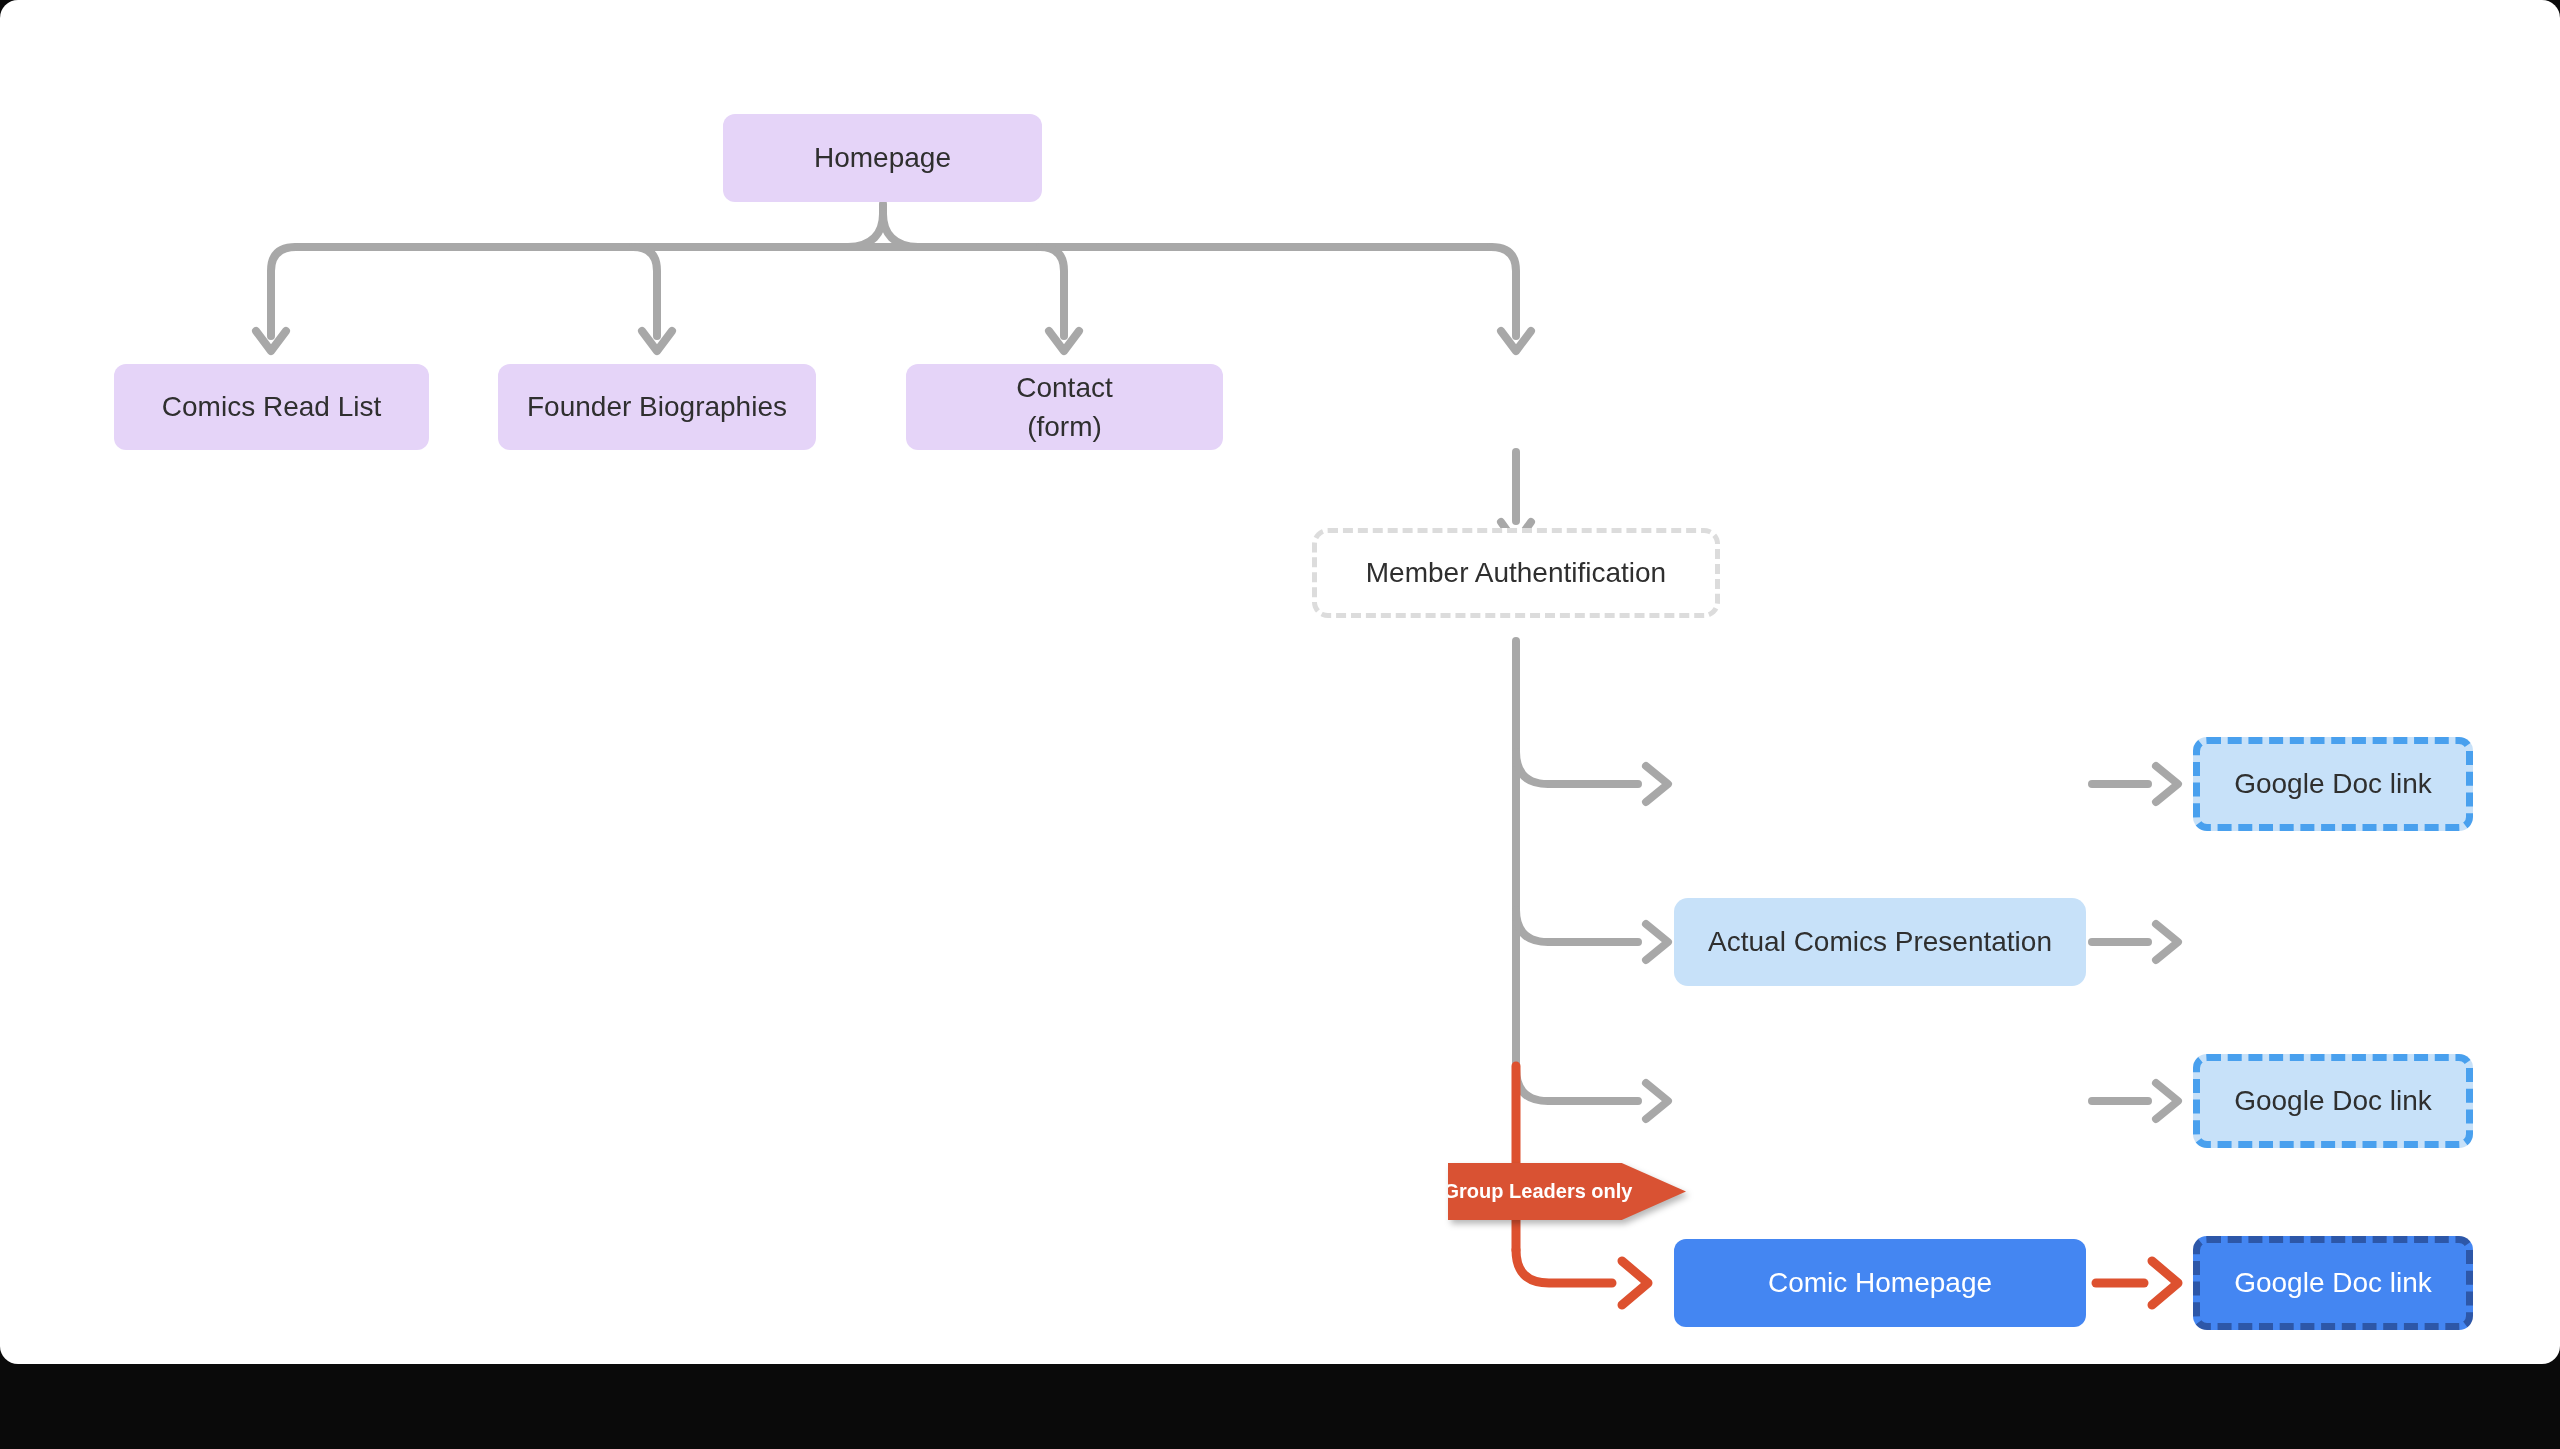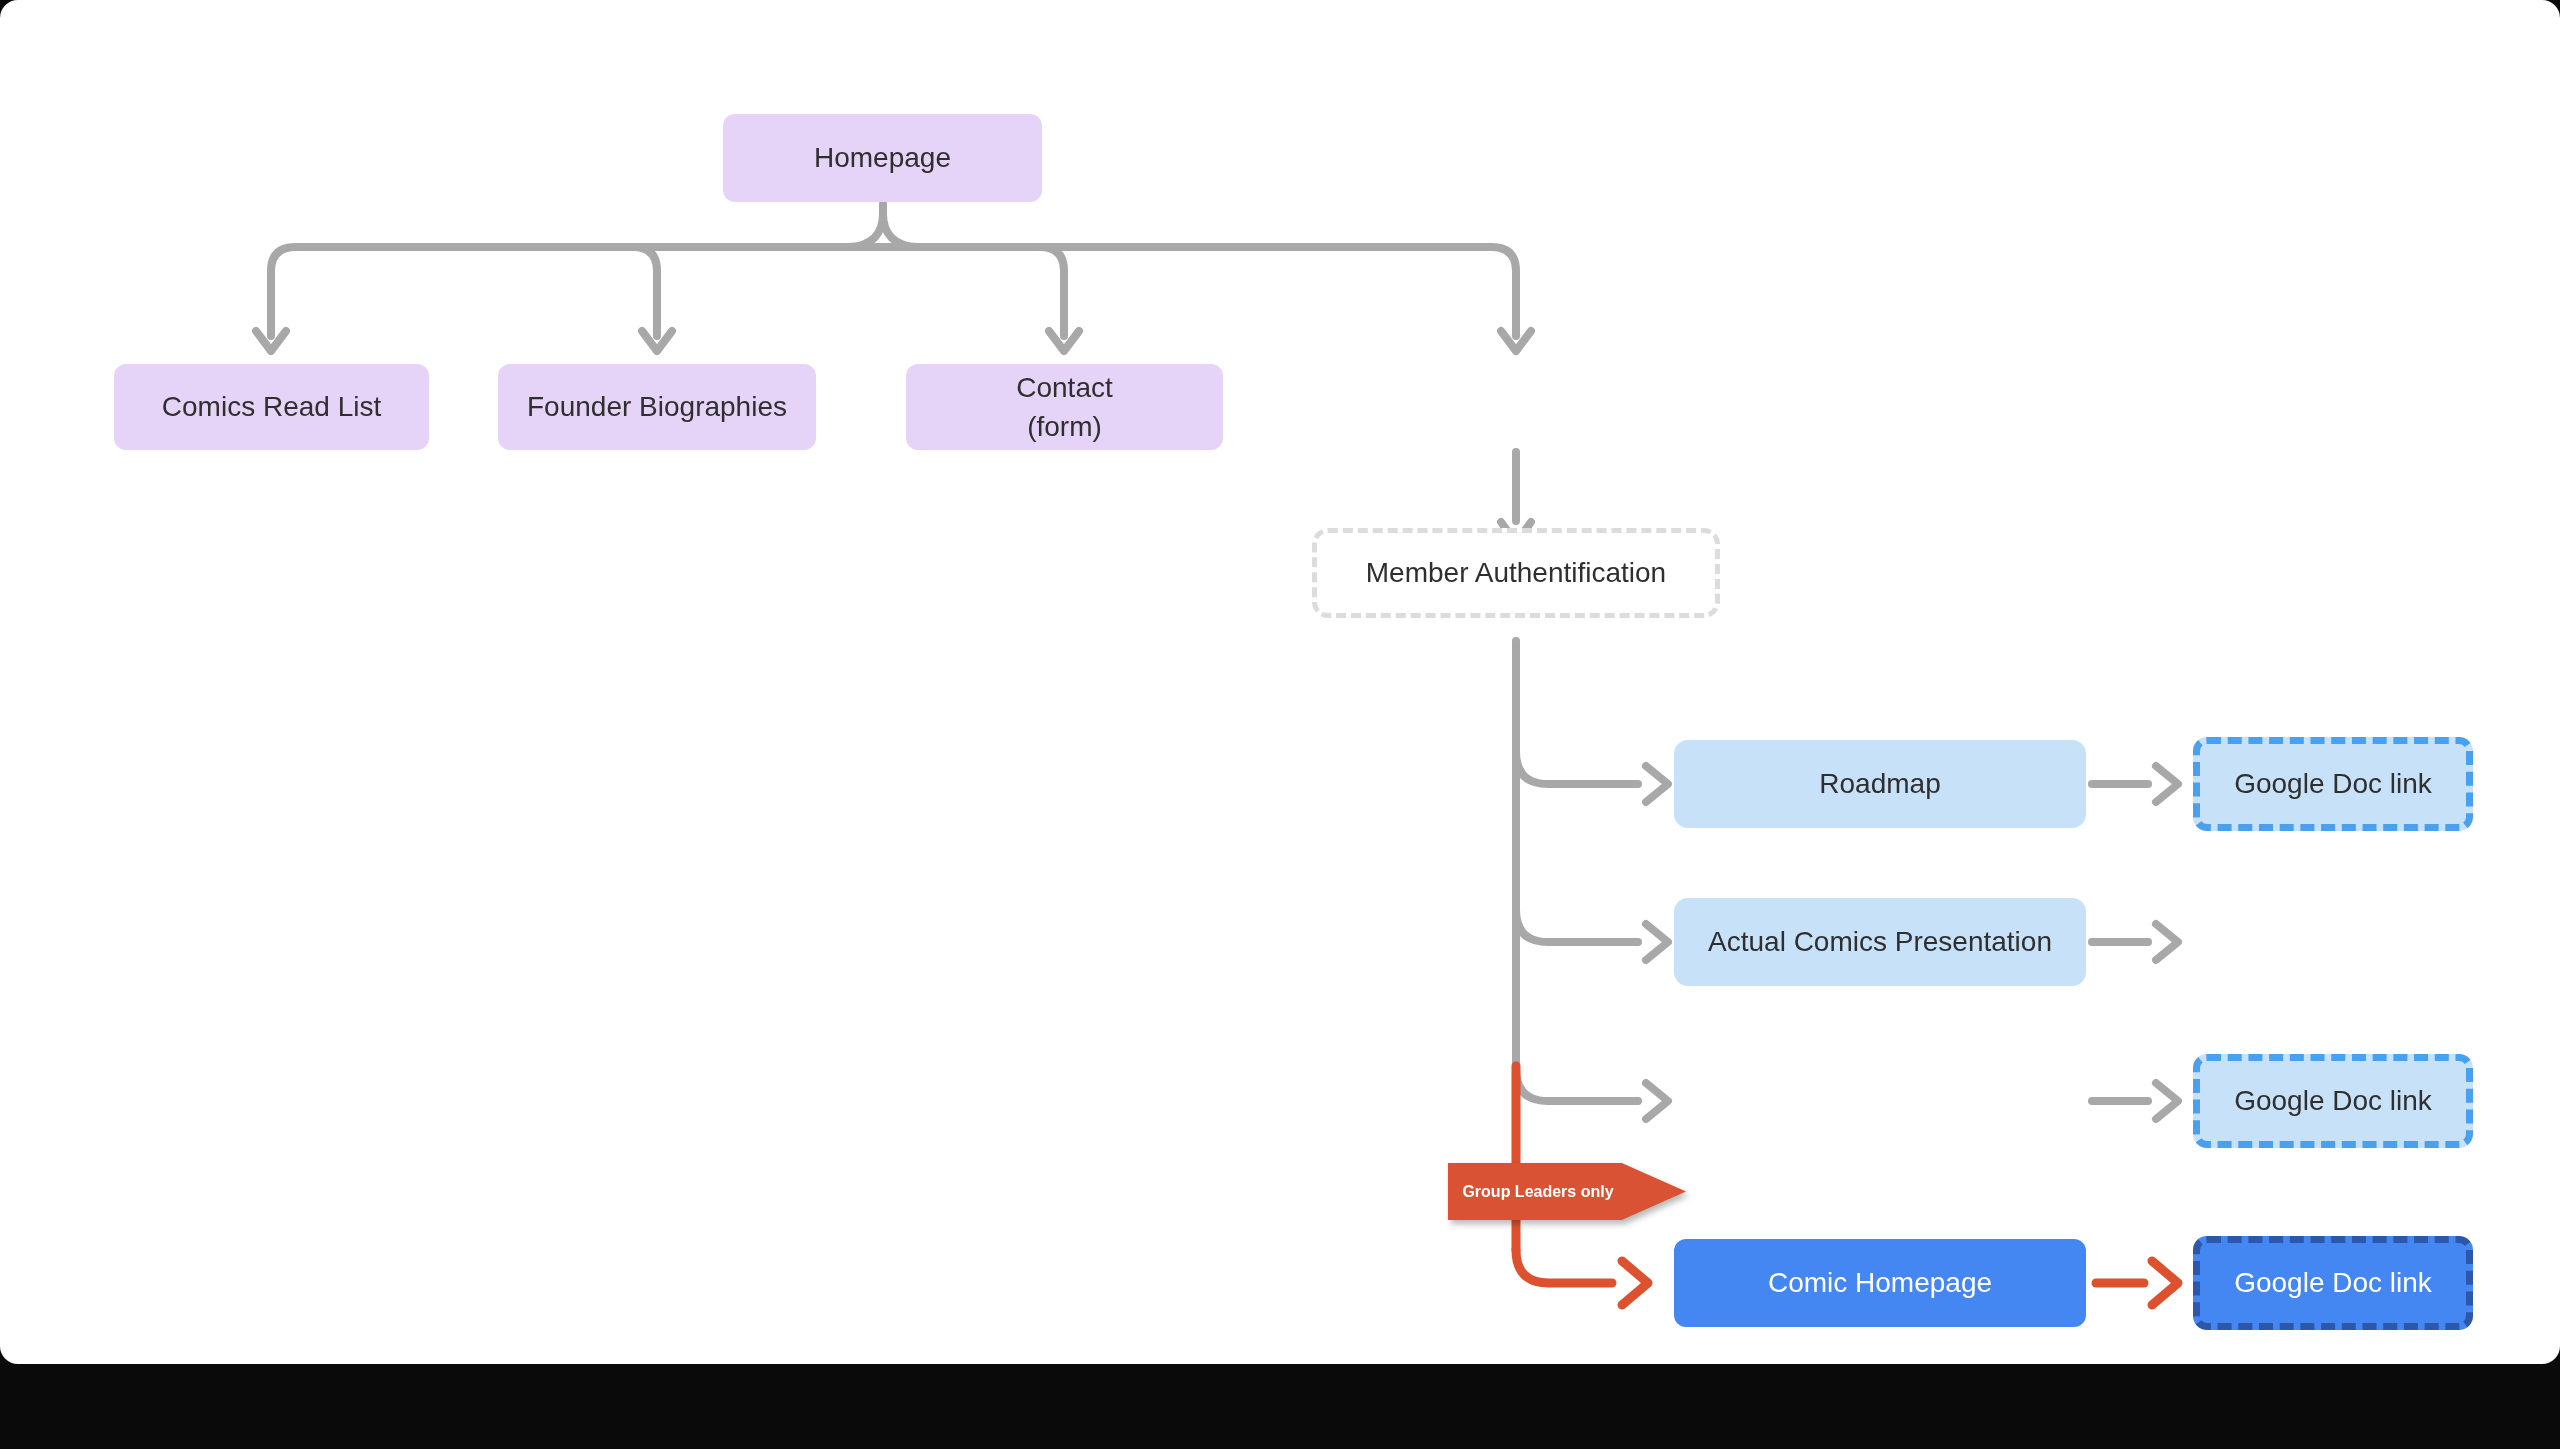--- a/index.html
+++ b/index.html
@@ -57,21 +57,21 @@
     position:absolute;z-index:3;
     left:1448px;top:1163px;width:238px;height:57px;
     filter:drop-shadow(3px 4px 3px rgba(0,0,0,0.28));
   }
   .ribbon{
     width:100%;height:100%;
     background:var(--ribbon-fill);
     clip-path:polygon(0% 0%, 73% 0%, 100% 50%, 73% 100%, 0% 100%);
     display:flex;align-items:center;justify-content:center;
     padding-right:58px;box-sizing:border-box;
-    color:var(--white-text);font-size:16px;font-weight:700;
+    color:var(--white-text);font-size:20px;font-weight:700;
     white-space:nowrap;
   }
 </style>
 </head>
 <body>
 
 <div class="page">
 
   <svg class="connectors" width="2560" height="1449" viewBox="0 0 2560 1449">
     <g>
@@ -137,23 +137,20 @@
       <span>Contact</span><br>
       <span>(form)</span>
     </span>
   </div>
 
 
   <div class="node auth" style="left:1312px;top:528px;width:408px;height:90px">
     <span>Member Authentification</span>
   </div>
 
-  <div class="node lightblue" style="left:1674px;top:740px;width:412px;height:88px">
-    <span>Roadmap</span>
-  </div>
 
   <div class="node lightblue" style="left:1674px;top:898px;width:412px;height:88px">
     <span>Actual Comics Presentation</span>
   </div>
 
 
   <div class="node strongblue" style="left:1674px;top:1239px;width:412px;height:88px">
     <span>Comic Homepage</span>
   </div>
 

